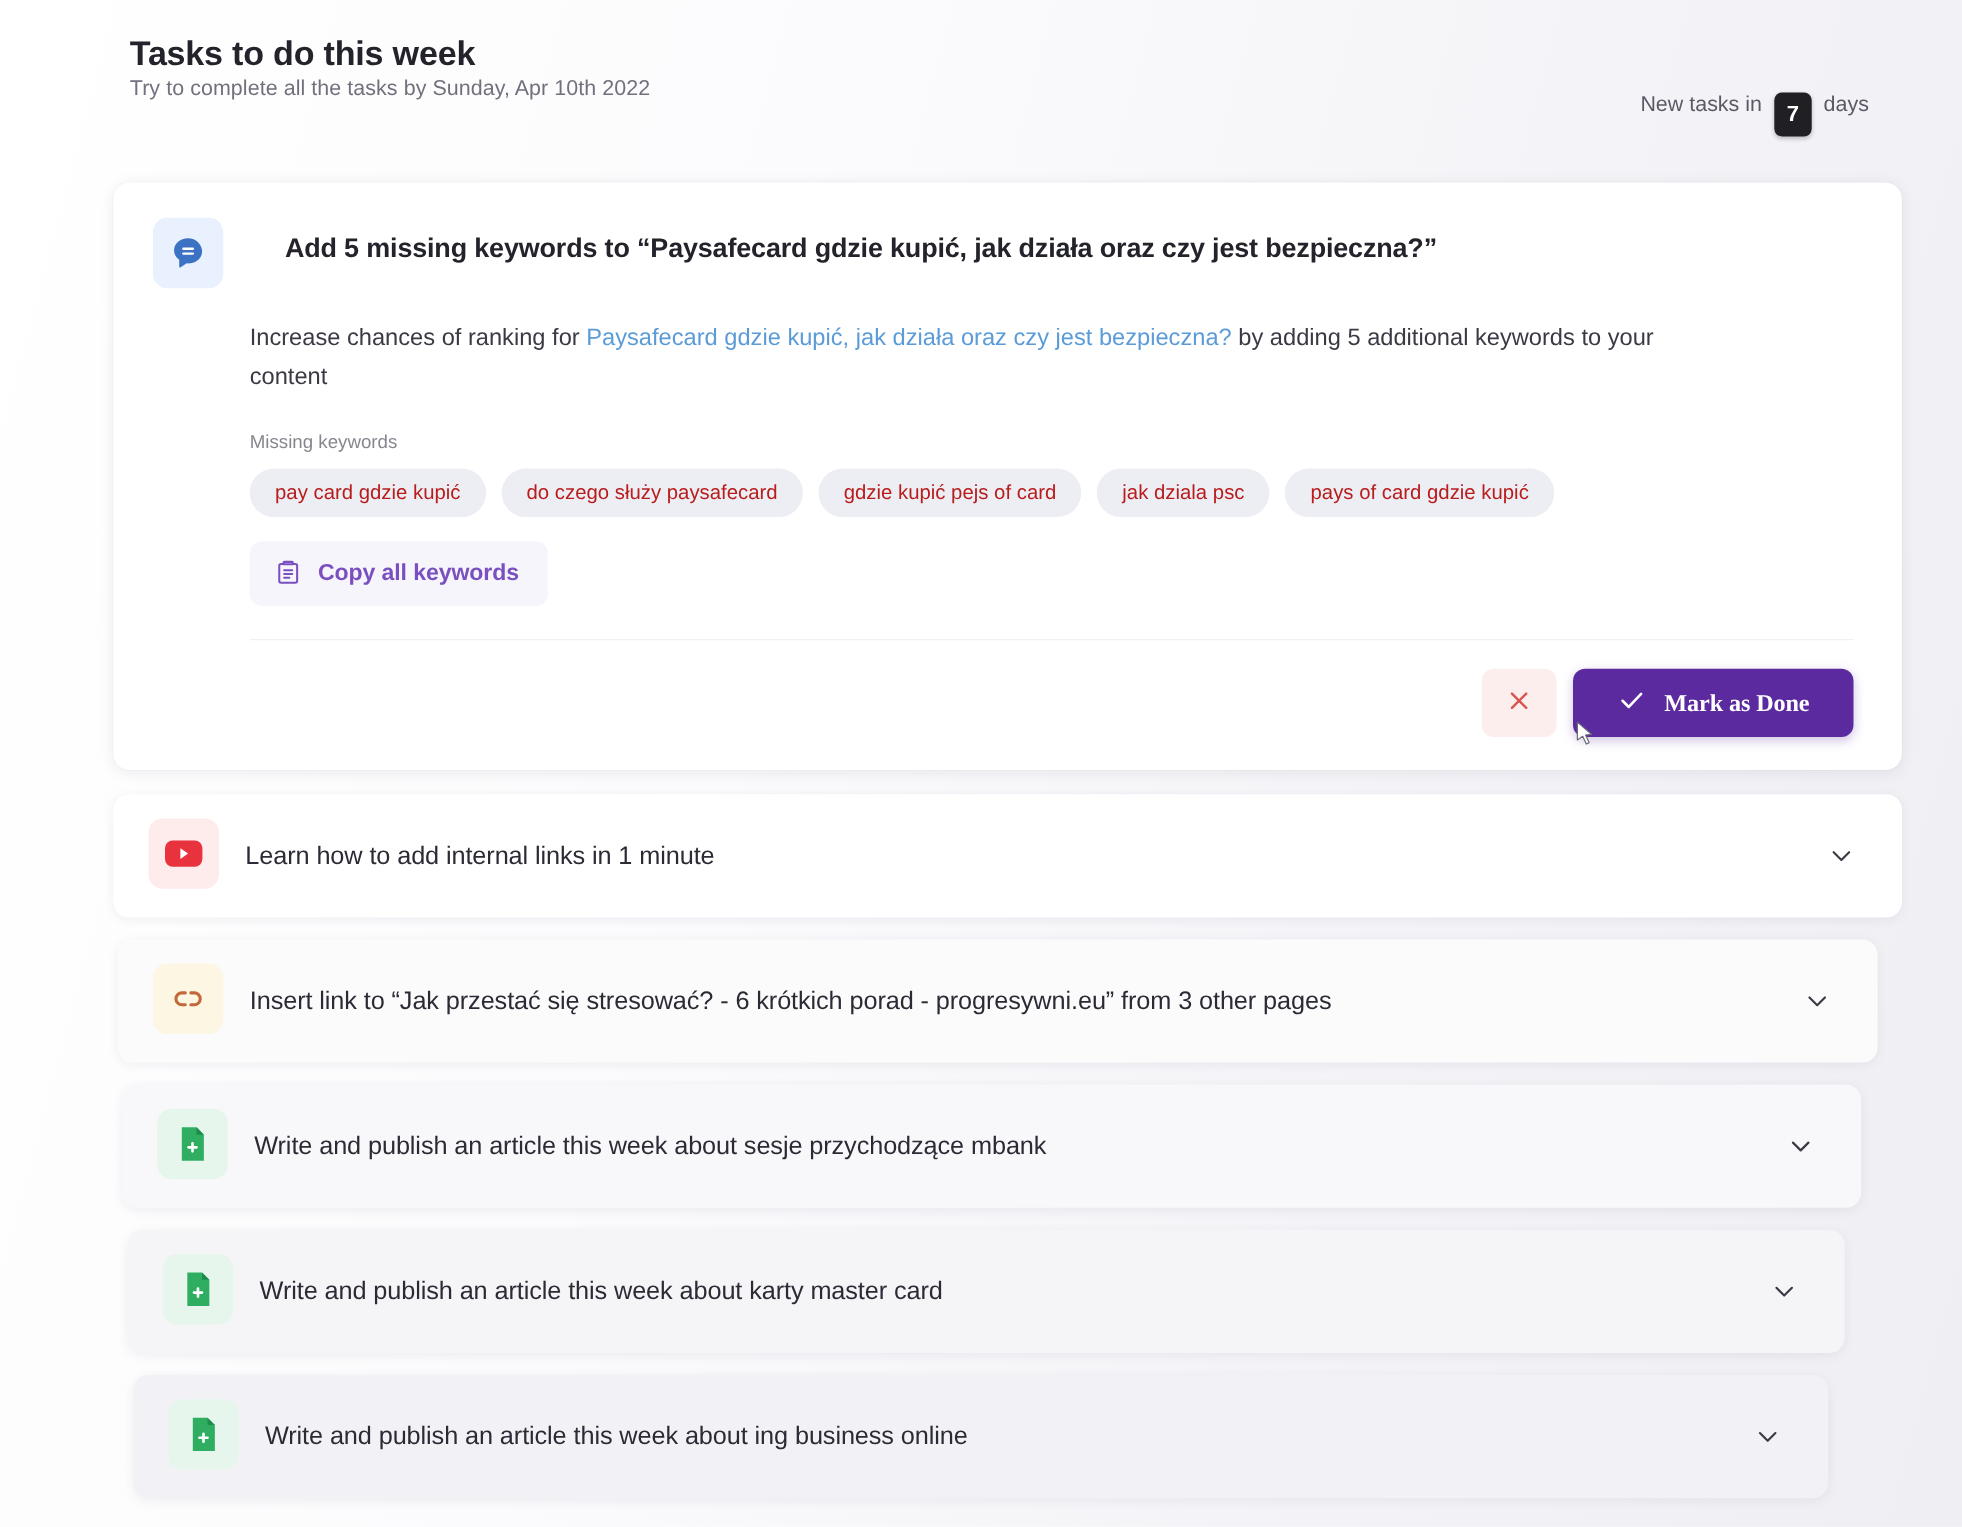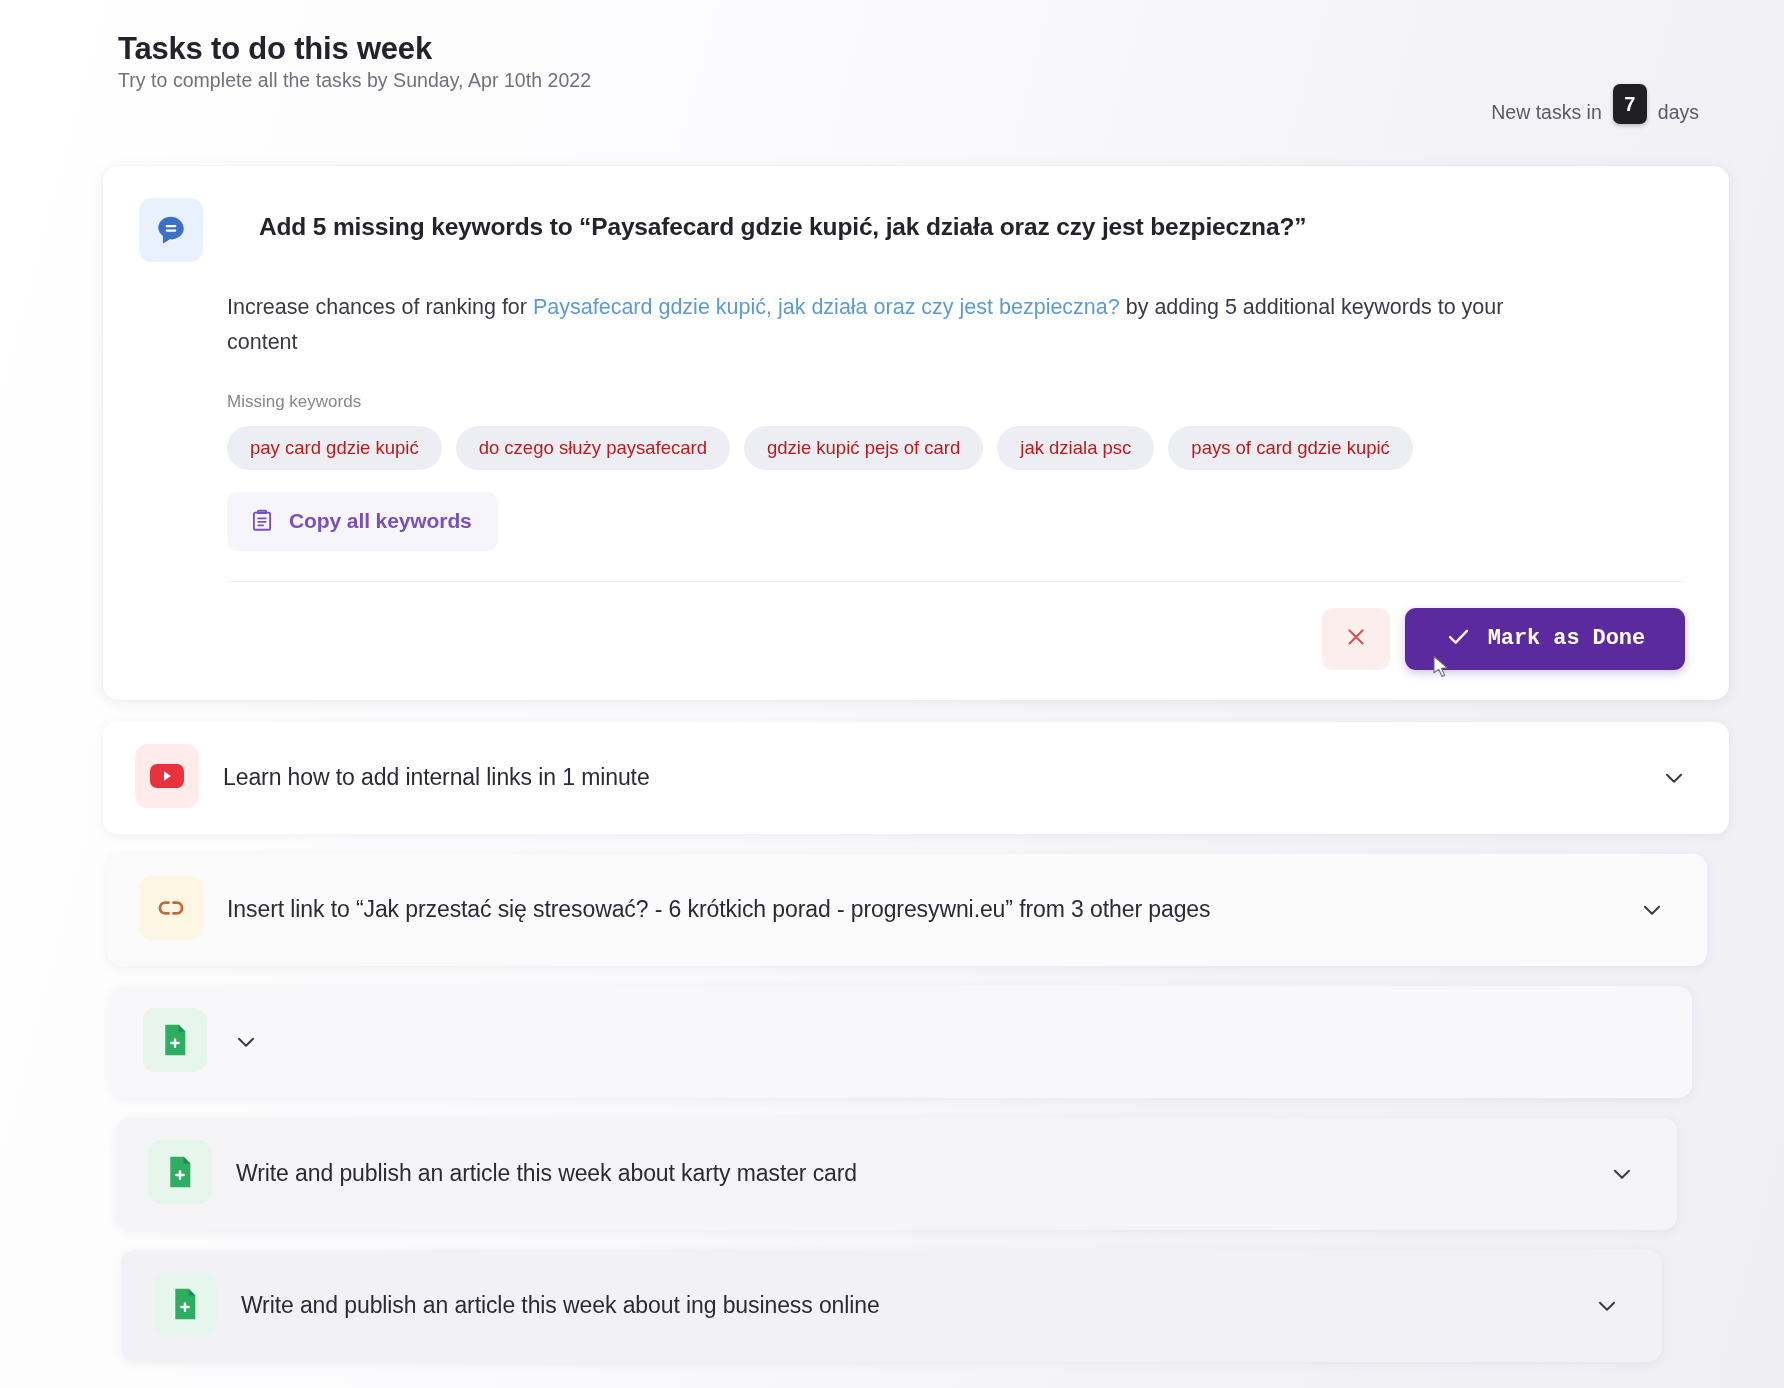--- a/index.html
+++ b/index.html
@@ -43,21 +43,21 @@
   }
   .page-subtitle {
     font-size: 19.5px;
     color: #71717e;
     font-weight: 400;
     letter-spacing: 0.05px;
   }
 
   .header-right {
     display: flex;
-    align-items: flex-end;
+    align-items: flex-start;
     gap: 11px;
     padding-top: 58px;
     padding-right: 25px;
   }
   .newtasks-text {
     font-size: 19.5px;
     color: #5a5a66;
     font-weight: 400;
   }
   .day-badge {
@@ -202,21 +202,21 @@
   .done-btn {
     background: #5b2a9e;
     border: none;
     border-radius: 11px;
     height: 62px;
     padding: 0 40px;
     display: flex;
     align-items: center;
     gap: 16px;
     cursor: pointer;
-    font-family: Liberation Mono, monospace;
+    font-family: Liberation Serif, serif;
     box-shadow: 0 3px 10px rgba(91,42,158,0.28);
   }
   .done-btn-label {
     color: #ffffff;
     font-size: 22px;
     font-weight: 700;
     letter-spacing: -0.1px;
   }
 
   
@@ -374,20 +374,21 @@
     </div>
 
     <div class="task-row row-3">
       <div class="icon-tile green">
         <svg width="30" height="34" viewBox="0 0 24 28" aria-hidden="true">
           <path d="M4 1.5h11l5.5 5.5v19.5H4z" fill="#2fae62"></path>
           <path d="M15 1.5l5.5 5.5H15z" fill="#1e8c4b"></path>
           <path d="M12 13.5v6M9 16.5h6" stroke="#ffffff" stroke-width="2" stroke-linecap="round"></path>
         </svg>
       </div>
+      <div class="row-title">Write and publish an article this week about sesje przychodzące mbank</div>
       <div class="row-chevron">
         <svg width="26" height="26" viewBox="0 0 24 24" fill="none" stroke="#3a3a44" stroke-width="1.8" stroke-linecap="round" stroke-linejoin="round" aria-hidden="true">
           <path d="M5.5 9l6.5 6.5L18.5 9"></path>
         </svg>
       </div>
     </div>
 
     <div class="task-row row-4">
       <div class="icon-tile green">
         <svg width="30" height="34" viewBox="0 0 24 28" aria-hidden="true">

